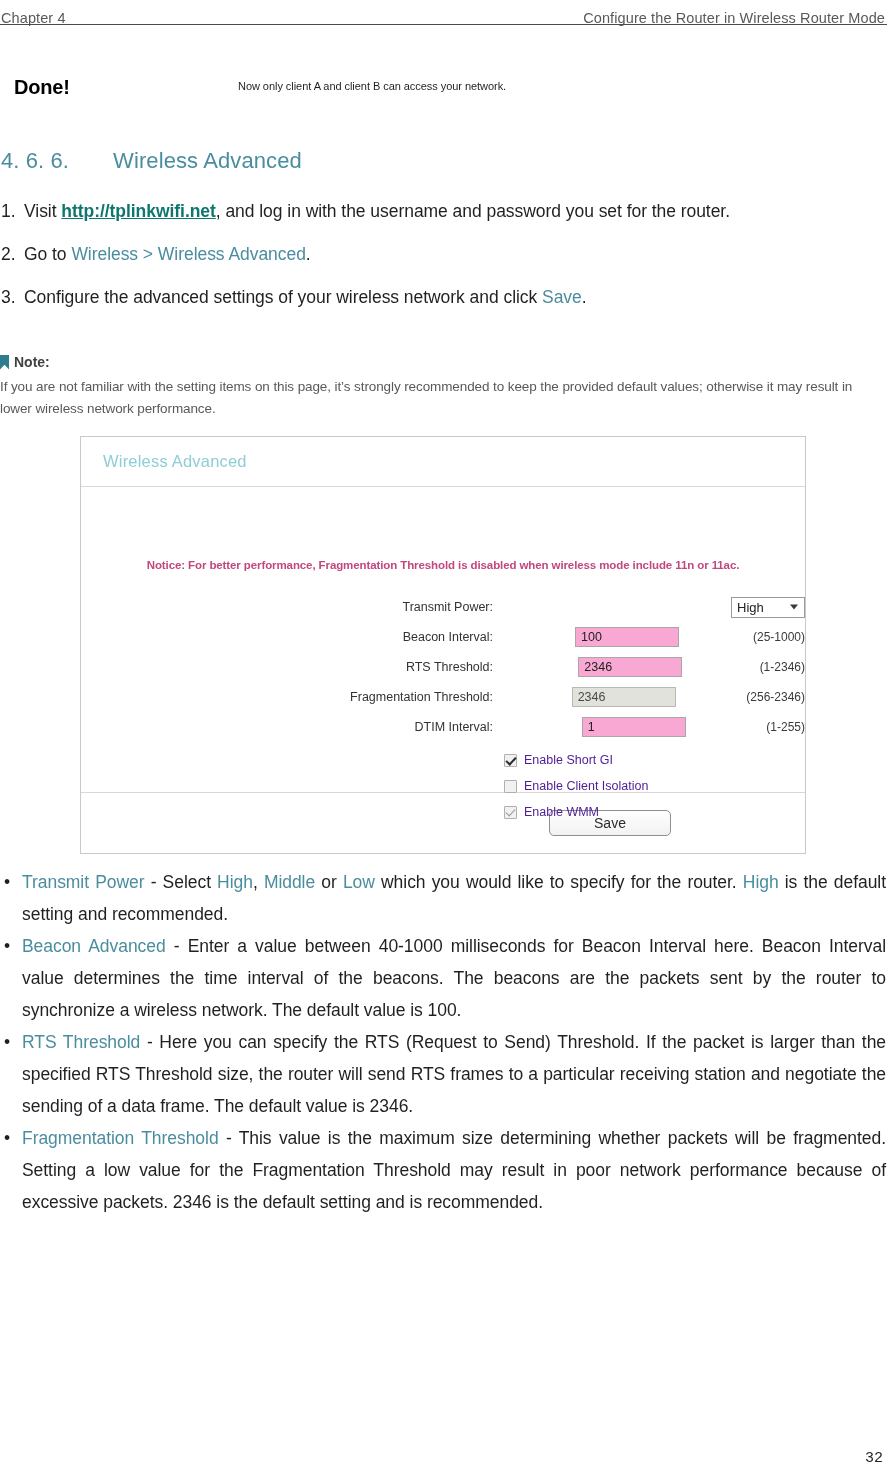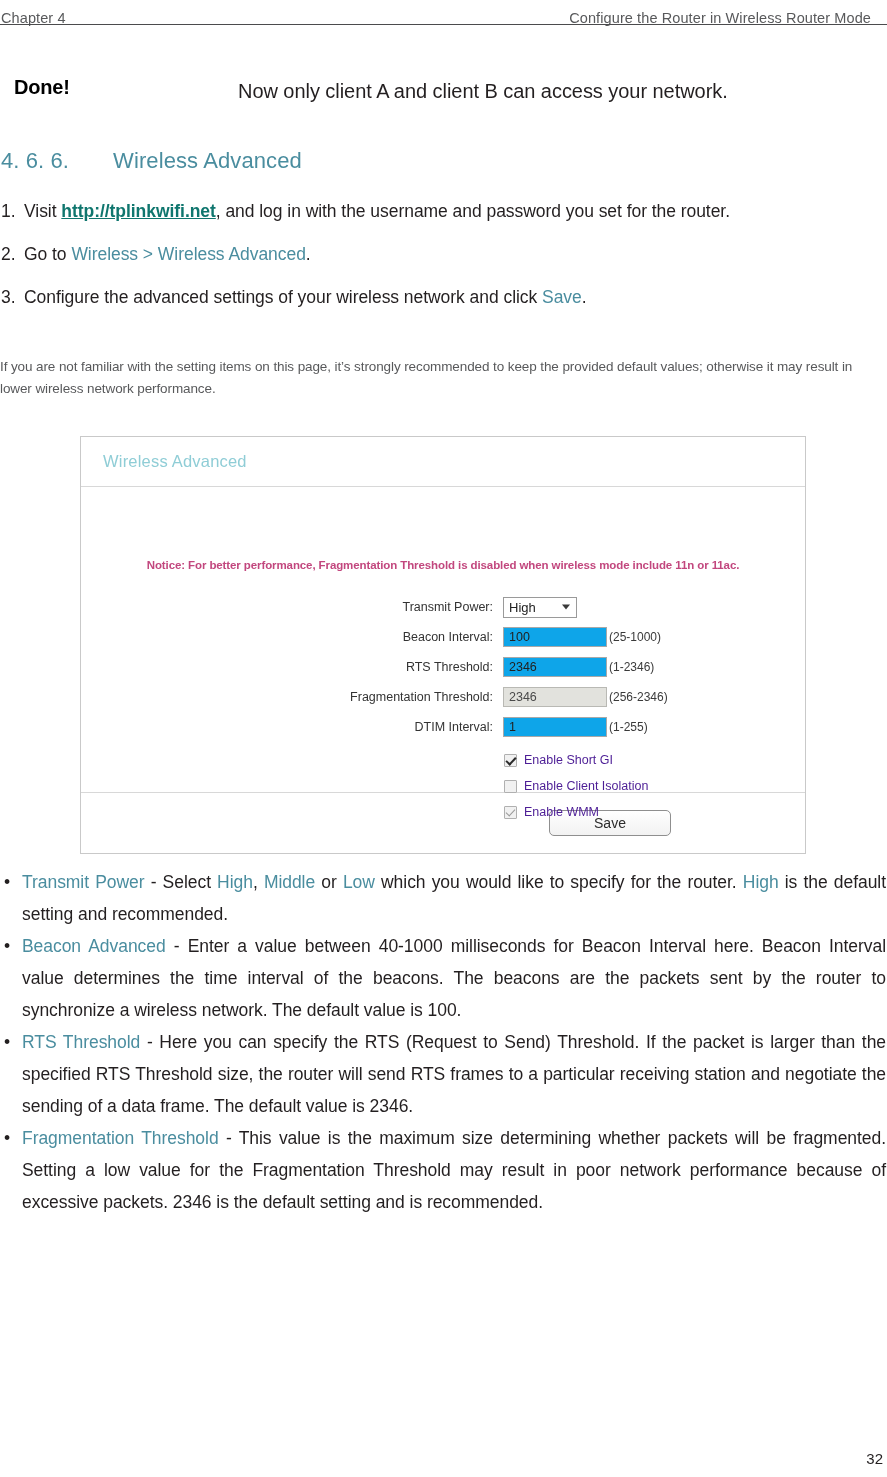--- a/index.html
+++ b/index.html
@@ -24,21 +24,21 @@
     width: 887px;
     height: 26px;
     display: flex;
     align-items: flex-end;
     justify-content: space-between;
     font-size: 14.5px;
     color: #58595b;
     letter-spacing: .1px;
   }
   .page-header .hdr-left { padding-left: 1px; }
-  .page-header .hdr-right { padding-right: 16px; }
+  .page-header .hdr-right { padding-right: 2px; }
   .header-rule {
     position: absolute;
     top: 24px;
     left: 0;
     width: 887px;
     height: 1px;
     background: #4b4b4d;
   }
 
   
@@ -55,21 +55,21 @@
     top: 0;
     font-size: 20px;
     font-weight: bold;
     color: #000000;
     letter-spacing: -.2px;
   }
   .done-text {
     position: absolute;
     left: 238px;
     top: 4px;
-    font-size: 20px;
+    font-size: 11px;
     color: #231f20;
     letter-spacing: -.05px;
   }
 
   
   .section-heading {
     position: absolute;
     top: 148px;
     left: 1px;
     font-size: 22px;
@@ -181,20 +181,21 @@
     position: absolute;
     top: 105px;
     left: 0;
     width: 100%;
   }
   .form-row {
     display: flex;
     align-items: center;
     height: 30px;
     margin-bottom: 0px;
+    justify-content: space-between;
   }
   .form-label {
     width: 422px;
     text-align: right;
     padding-right: 10px;
     font-size: 12.5px;
     color: #333333;
     box-sizing: border-box;
   }
   .ui-select {
@@ -217,21 +218,21 @@
     transform: translateY(-50%);
     width: 0; height: 0;
     border-left: 4px solid transparent;
     border-right: 4px solid transparent;
     border-top: 5px solid #3a3a3a;
   }
   .ui-input {
     width: 104px;
     height: 20px;
     border: 1px solid #a8a8a8;
-    background: #0ea5e9;
+    background: #f9a8d4;
     font-size: 12.5px;
     color: #222;
     display: flex;
     align-items: center;
     padding-left: 5px;
     box-sizing: border-box;
   }
   .ui-input.disabled {
     background: #e2e2dd;
     border-color: #b9b9b4;
@@ -321,20 +322,21 @@
     top: 0;
   }
 
   
   .page-number {
     position: absolute;
     right: 4px;
     bottom: 10px;
     font-size: 15px;
     color: #231f20;
+    font-family: Liberation Mono, monospace;
   }
 </style>
 </head>
 <body>
 
 <div class="page-header">
   <div class="hdr-left">Chapter 4</div>
   <div class="hdr-right">Configure the Router in Wireless Router Mode</div>
 </div>
 <div class="header-rule"></div>
@@ -354,20 +356,24 @@
   </div>
   <div class="step">
     <span class="marker">2.</span><span>Go to </span><span class="teal">Wireless</span><span class="teal"> &gt; </span><span class="teal">Wireless Advanced</span><span>.</span>
   </div>
   <div class="step">
     <span class="marker">3.</span><span>Configure the advanced settings of your wireless network and click </span><span class="teal">Save</span><span>.</span>
   </div>
 </div>
 
 <div class="note-wrap">
+  <div class="note-head">
+    <span class="ribbon-icon"></span>
+    <span>Note:</span>
+  </div>
   <div class="note-body">If you are not familiar with the setting items on this page, it’s strongly recommended to keep the provided default values; otherwise it may result in lower wireless network performance.</div>
 </div>
 
 <div class="ui-panel">
 
   <div class="ui-panel-header">
     <span class="ui-panel-title">Wireless Advanced</span>
   </div>
 
   <div class="ui-panel-body">

